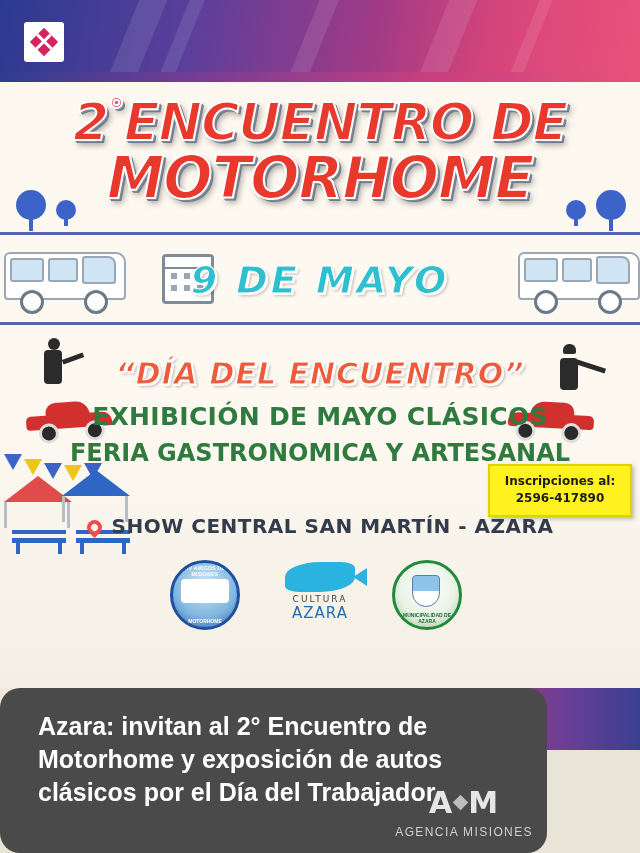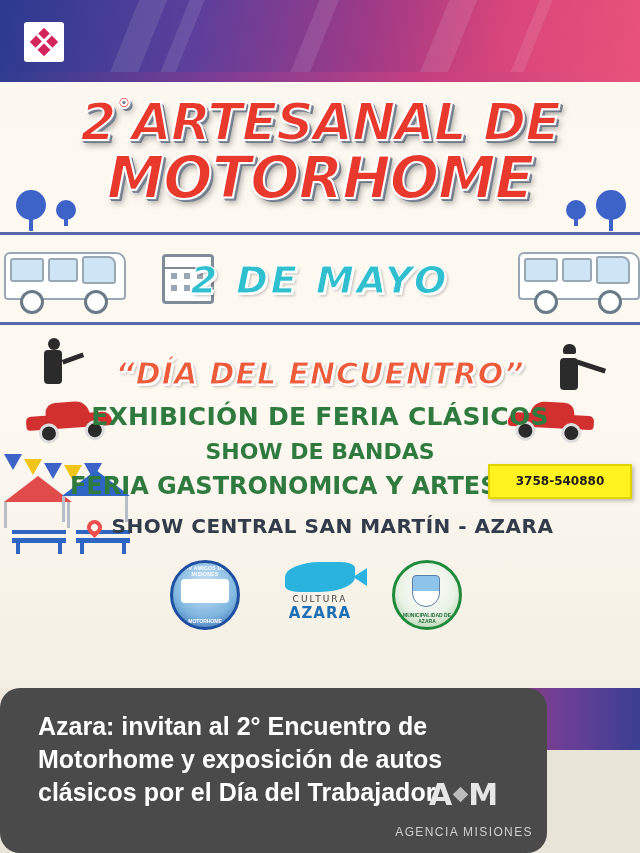--- a/index.html
+++ b/index.html
@@ -366,21 +366,21 @@
     border-top: 9px solid transparent;
     border-bottom: 9px solid transparent;
     border-right: 14px solid #2bb3e0;
   }
   .cultura .c1 {
     font-family: "DejaVu Sans", sans-serif;
     font-size: 9px; color: #444; letter-spacing: 2px; margin-top: 2px;
   }
   .cultura .c2 {
     font-family: "DejaVu Sans", sans-serif;
-    font-weight: bold; font-size: 15px; color: #1f6fb5; letter-spacing: 1px;
+    font-weight: normal; font-size: 15px; color: #1f6fb5; letter-spacing: 1px;
   }
   .muni-logo {
     position: absolute;
     width: 64px; height: 64px;
     border-radius: 50%;
     border: 3px solid #1f8a3c;
     background: radial-gradient(circle at 50% 40%, #ffffff 0%, #eaf3e6 55%, #9fc79b 100%);
     overflow: hidden;
   }
   .muni-logo .shield {
@@ -444,21 +444,21 @@
     width: 11px; height: 11px;
     background: #bdbdbd;
     transform: rotate(45deg);
     margin: 0 2px;
     position: relative; top: -5px;
   }
   .am-logo .sub {
     font-family: "Liberation Sans", sans-serif;
     font-size: 12px;
     letter-spacing: 1.4px;
-    margin-top: 15px;
+    margin-top: 7px;
     color: #cfcfcf;
   }
 </style>
 </head>
 <body>
 
 <div id="page">
 
   <div class="topbar">
     <div class="streak" style="left:120px"></div>
@@ -471,21 +471,21 @@
     </div>
   </div>
 
   <div class="flyer">
     <div class="band-top"></div>
     <div class="rule rule-1"></div>
     <div class="rule rule-2"></div>
 
     <div class="headline">
       <span class="l1">
-        <span>2</span><span class="sup">°</span><span>ARTESANAL DE</span>
+        <span>2</span><span class="sup">°</span><span>ENCUENTRO DE</span>
       </span>
       <span class="l2">MOTORHOME</span>
     </div>
 
     <div class="tree" style="left:16px; top:118px;">
       <div class="crown"></div>
         <div class="trunk"></div>
     </div>
     <div class="tree small" style="left:56px; top:128px;">
       <div class="crown"></div>
@@ -520,21 +520,21 @@
     <div class="cal-icon">
       <div class="top"></div>
       <div class="dot" style="left:6px; top:16px;"></div>
       <div class="dot" style="left:19px; top:16px;"></div>
       <div class="dot" style="left:32px; top:16px;"></div>
       <div class="dot" style="left:6px; top:28px;"></div>
       <div class="dot" style="left:19px; top:28px;"></div>
       <div class="dot" style="left:32px; top:28px;"></div>
     </div>
     <div class="dateline">
-      <span class="txt">2 DE MAYO</span>
+      <span class="txt">9 DE MAYO</span>
     </div>
 
     <div class="silh" style="left:44px; top:278px; width:18px; height:34px; border-radius:4px;"></div>
     <div class="silh" style="left:48px; top:266px; width:12px; height:12px; border-radius:50%;"></div>
     <div class="silh" style="left:62px; top:284px; width:22px; height:5px; transform:rotate(-20deg);"></div>
 
     <div class="silh" style="left:560px; top:286px; width:18px; height:32px; border-radius:4px;"></div>
     <div class="silh" style="left:563px; top:272px; width:13px; height:10px; border-radius:6px 6px 2px 2px;"></div>
     <div class="silh" style="left:576px; top:292px; width:30px; height:5px; transform:rotate(18deg);"></div>
 
@@ -578,27 +578,27 @@
         <div class="lg" style="left:46px"></div>
     </div>
     <div class="bench" style="left:76px; top:456px;">
       <div class="back"></div>
         <div class="seat"></div>
       <div class="lg" style="left:4px"></div>
         <div class="lg" style="left:46px"></div>
     </div>
 
     <div class="green-list">
-      <div class="g1">EXHIBICIÓN DE FERIA CLÁSICOS</div>
-      <div class="g2">SHOW DE BANDAS</div>
+      <div class="g1">EXHIBICIÓN DE MAYO CLÁSICOS</div>
       <div class="g3">FERIA GASTRONOMICA Y ARTESANAL</div>
     </div>
 
     <div class="badge">
-      <div>3758-540880</div>
+      <div>Inscripciones al:</div>
+      <div>2596-417890</div>
     </div>
 
     <div class="location">
       <span class="pin"></span><span>SHOW CENTRAL SAN MARTÍN - AZARA</span>
     </div>
 
     <div class="logos">
       <div class="club-logo" style="left:170px; top:0px;">
         <div class="cap">RV AMIGOS DE MISIONES</div>
         <div class="inner"></div>

